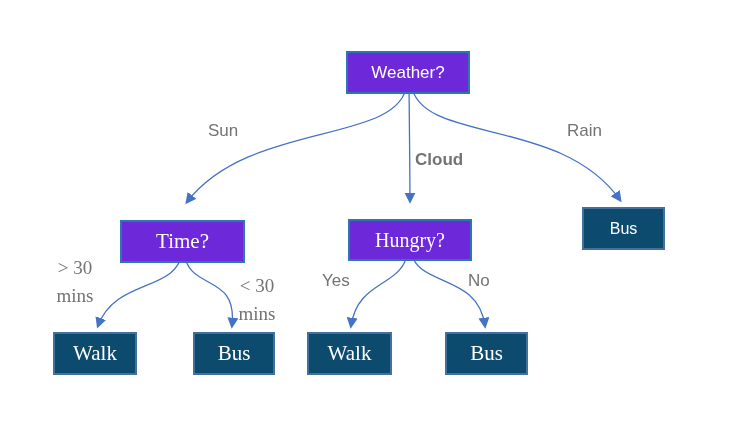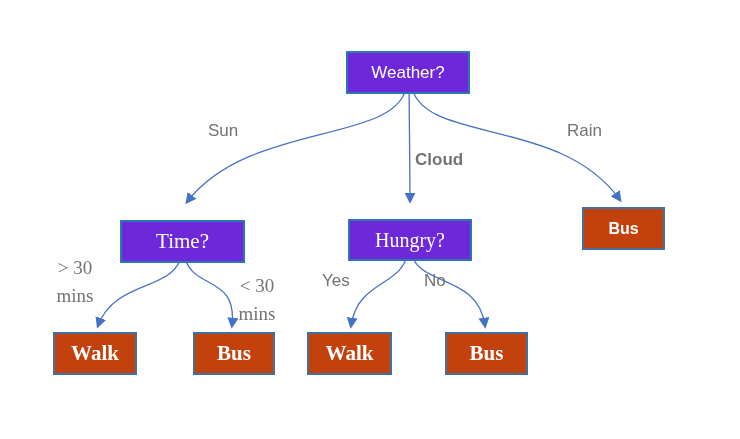--- a/index.html
+++ b/index.html
@@ -2,21 +2,21 @@
 <html><head>
 <meta charset="utf-8">
 <style>
   html,body{margin:0;padding:0;background:#fff;}
   #stage{position:relative;width:740px;height:439px;background:#ffffff;overflow:hidden;
          font-family:"Liberation Sans",sans-serif;}
   #connectors{position:absolute;left:0;top:0;width:740px;height:439px;}
   .node{position:absolute;display:flex;align-items:center;justify-content:center;
         box-sizing:border-box;color:#ffffff;}
   .decision{background:#6d28d9;border:2.5px solid #2E75B6;margin-top:12px;}
-  .leaf{background:#c2410c;border:2.5px solid #41719C;font-weight:bold;}
+  .leaf{background:#0c4a6e;border:2.5px solid #41719C;}
   .sansText{font-family:"Liberation Sans",sans-serif;font-size:17px;}
   .serifText{font-family:"Liberation Serif",serif;font-size:21px;}
   .edge-label{position:absolute;color:#737373;white-space:nowrap;}
   .edge-sans{font-family:"Liberation Sans",sans-serif;font-size:17px;}
   .edge-serif{font-family:"Liberation Serif",serif;font-size:19px;text-align:center;line-height:28px;}
 </style>
 </head>
 <body>
 
 <div id="stage">
@@ -81,15 +81,15 @@
     <span>mins</span>
   </div>
 
   <div class="edge-label edge-serif" style="left:222px;top:272px;width:70px;">
     <span>&lt; 30</span><br>
     <span>mins</span>
   </div>
 
   <div class="edge-label edge-sans" style="left:322px;top:271px;">Yes</div>
 
-  <div class="edge-label edge-sans" style="left:424px;top:271px;">No</div>
+  <div class="edge-label edge-sans" style="left:468px;top:271px;">No</div>
 
 </div>
 
 </body></html>

